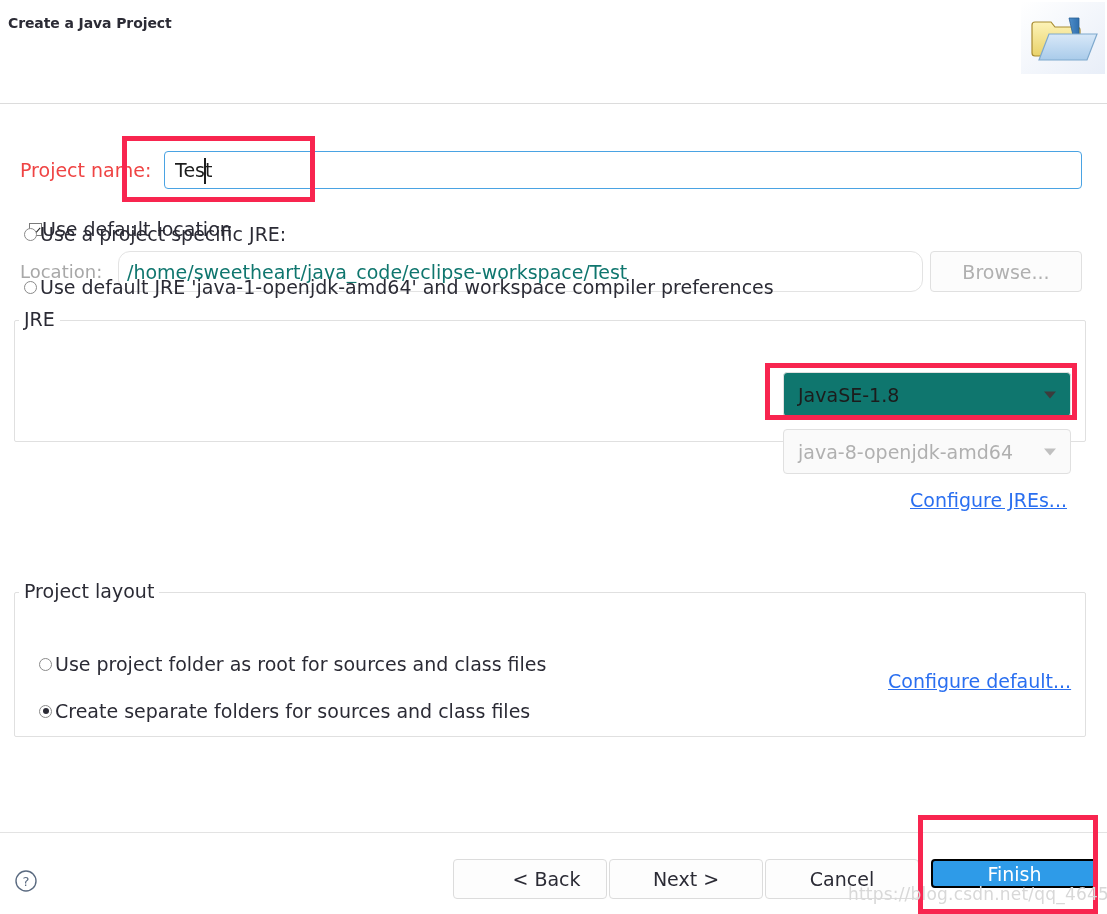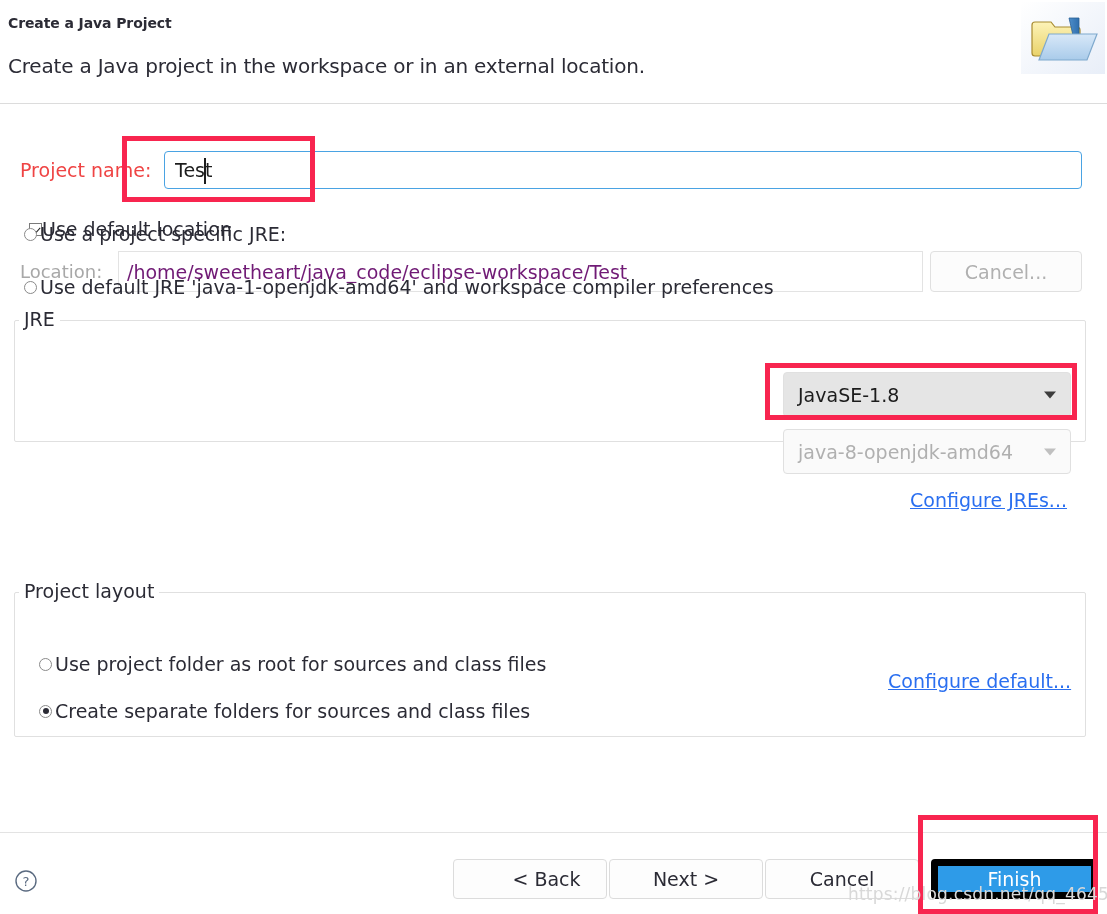--- a/index.html
+++ b/index.html
@@ -98,24 +98,24 @@
 
   
   #location-row { position: absolute; left: 0; top: 147px; width: 1107px; height: 42px; }
   #location-label {
     position: absolute; left: 20px; top: 10px;
     font-size: 18px; color: #a8a8a8;
   }
   #location-input {
     position: absolute; left: 118px; top: 0px;
     width: 805px; height: 41px;
-    border: 1px solid #e3e3e3; border-radius: 0;
-    background: #ffffff;
-    font-family: "DejaVu Sans", "Liberation Sans", sans-serif;
-    font-size: 19px; color: #701a75;
+    border: 1px solid #e3e3e3; border-radius: 12px;
+    background: #ffffff;
+    font-family: "DejaVu Sans", "Liberation Sans", sans-serif;
+    font-size: 19px; color: #0f766e;
     padding: 0 8px;
   }
   #browse-button {
     position: absolute; left: 930px; top: 0px;
     width: 152px; height: 41px;
     border: 1px solid #e0e0e0; border-radius: 4px;
     background: #fcfcfc;
     font-family: "DejaVu Sans", "Liberation Sans", sans-serif;
     font-size: 19px; color: #b0b0b0;
     cursor: default;
@@ -166,21 +166,21 @@
   
   #jre-radio-exec { left: 24px; top: 63px; }
   #jre-radio-specific { left: 24px; top: 119px; }
   #jre-radio-default { left: 24px; top: 172px; }
 
   
   .combo {
     position: absolute;
     border: 1px solid #e0e0e0;
     border-radius: 4px;
-    background: #e5e5e5;
+    background: #0f766e;
   }
   .combo-text {
     position: absolute; left: 14px; top: 50%;
     transform: translateY(-50%);
     font-size: 19px;
   }
   .combo-arrow {
     position: absolute; right: 14px; top: 50%;
     transform: translateY(-50%);
     width: 0; height: 0;
@@ -230,22 +230,22 @@
     font-family: "DejaVu Sans", "Liberation Sans", sans-serif;
     font-size: 19px;
     color: #2b2b35;
     cursor: pointer;
   }
   #back-button { left: 453px; width: 154px; padding-left: 39px; }
   #next-button { left: 609px; width: 154px; }
   #cancel-button { left: 765px; width: 154px; }
   #finish-button {
     position: absolute;
-    left: 931px; top: 26px; width: 167px; height: 40px;
-    border: 7px solid #000000; border-radius: 4px;
+    left: 931px; top: 26px; width: 167px; height: 29px;
+    border: 2px solid #000000; border-radius: 4px;
     background: #2e9be8;
     font-family: "DejaVu Sans", "Liberation Sans", sans-serif;
     font-size: 19px;
     color: #ffffff;
     cursor: pointer;
   }
 
   
   .annot-box {
     position: absolute;
@@ -268,21 +268,20 @@
     letter-spacing: 0.2px;
     white-space: nowrap;
     pointer-events: none;
   }
 </style>
 </head>
 <body>
 
 <div id="header">
   <div id="header-title">Create a Java Project</div>
-  <div id="header-desc">Create a Java project in the workspace or in an external location.</div>
   <div id="header-icon">
     <svg width="84" height="72" viewBox="0 0 84 72">
       <defs>
         <linearGradient id="bgGrad" x1="0" y1="0" x2="1" y2="1">
           <stop offset="0%" stop-color="#ffffff"></stop>
           <stop offset="100%" stop-color="#e8eef8"></stop>
         </linearGradient>
         <linearGradient id="folderBack" x1="0" y1="0" x2="0" y2="1">
           <stop offset="0%" stop-color="#fdf3b8"></stop>
           <stop offset="100%" stop-color="#e9d26a"></stop>
@@ -313,21 +312,21 @@
   <div id="project-name-caret"></div>
 
   <div id="use-default-location-row">
     <span class="chk checked"></span>
     <span id="use-default-location-label">Use default location</span>
   </div>
 
   <div id="location-row">
     <div id="location-label">Location:</div>
     <input id="location-input" type="text" disabled="" value="/home/sweetheart/java_code/eclipse-workspace/Test" style="">
-    <button id="browse-button">Cancel...</button>
+    <button id="browse-button">Browse...</button>
   </div>
 
   <div class="groupbox" id="jre-group">
     <span class="group-legend">JRE</span>
   </div>
 
 
   <div class="radio-row" id="jre-radio-specific">
     <span class="radio"></span>
     <span class="radio-label">Use a project specific JRE:</span>

